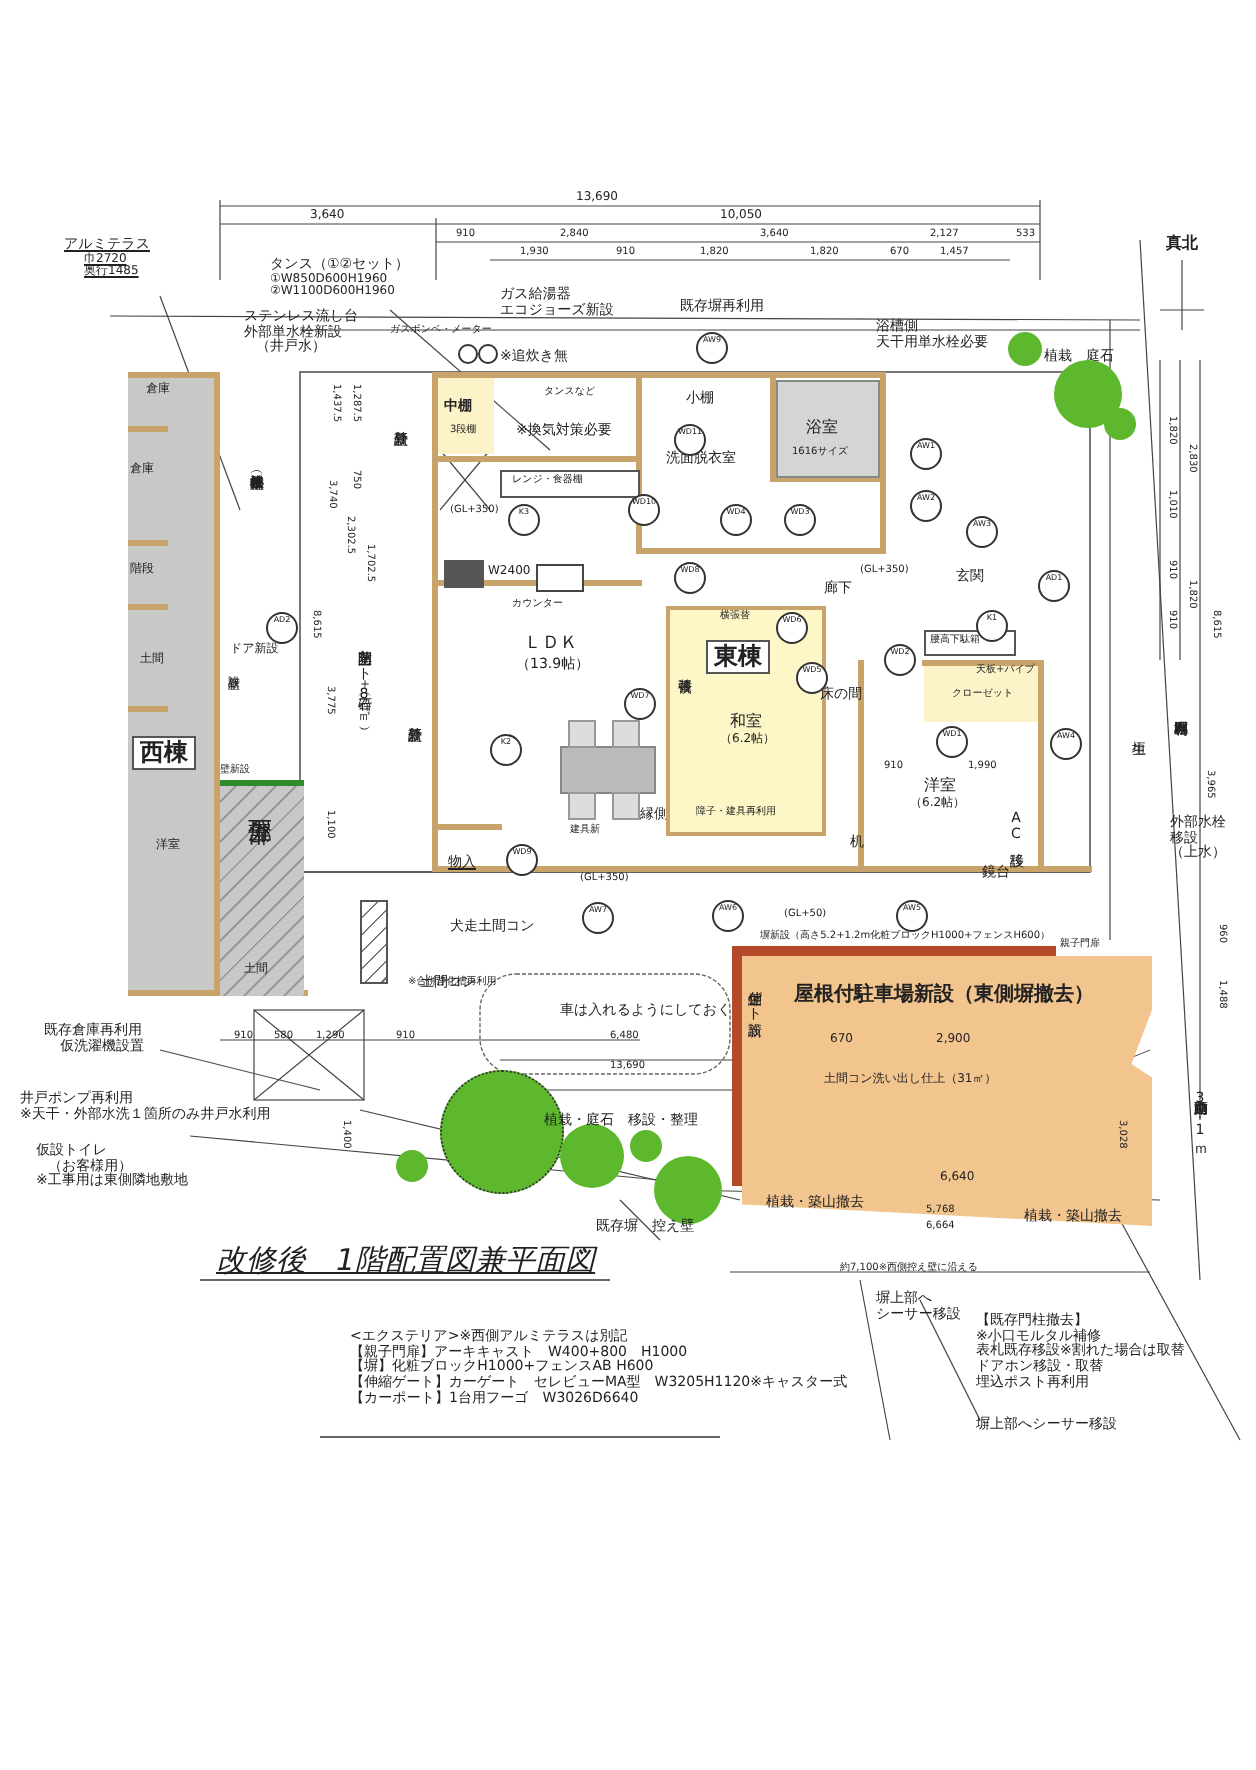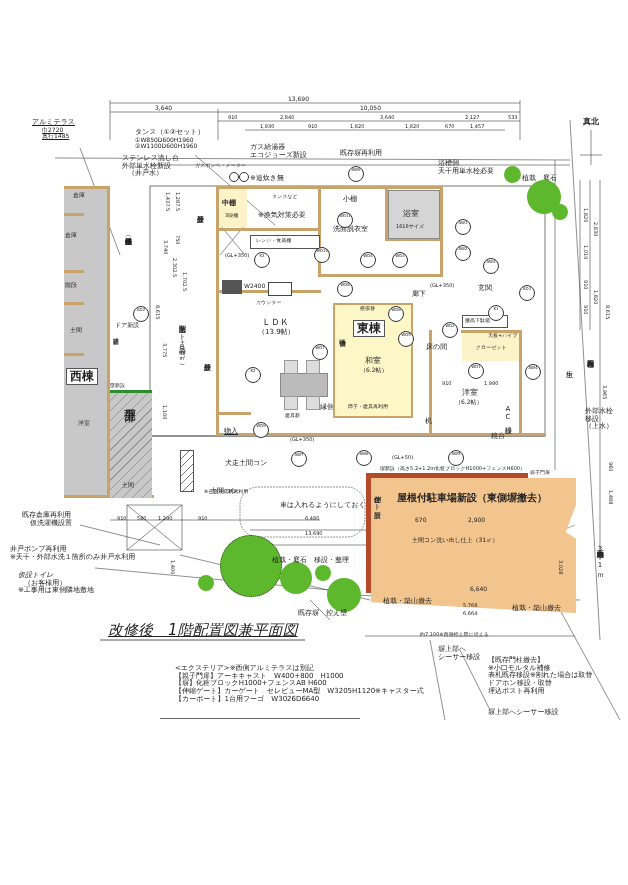--- a/index.html
+++ b/index.html
@@ -235,21 +235,21 @@
 <div class="abs" style="left:462px;top:315px;width:44px;height:11px;border:1px solid #555;background:#fff;"></div>
 <div class="t s5" style="left:465px;top:318px;">腰高下駄箱</div>
 
 <div class="abs yellow" style="left:333px;top:303px;width:80px;height:115px;border:2px solid #c9a46a;box-sizing:border-box;"></div>
 <div class="t s5" style="left:360px;top:306px;">横張替</div>
 <div class="t s12 boxed" style="left:353px;top:320px;font-weight:bold;">東棟</div>
 <div class="t s7 vt" style="left:338px;top:334px;">襖張替</div>
 <div class="t s8" style="left:365px;top:357px;">和室</div>
 <div class="t s6" style="left:360px;top:367px;">（6.2帖）</div>
 <div class="t s5" style="left:348px;top:404px;">障子・建具再利用</div>
-<div class="t s7" style="left:426px;top:344px;">床の間</div>
+<div class="t s7" style="left:410px;top:344px;">床の間</div>
 
 <div class="abs lightyel" style="left:462px;top:333px;width:57px;height:28px;"></div>
 <div class="t s5" style="left:488px;top:333px;">天板+パイプ</div>
 <div class="t s5" style="left:476px;top:345px;">クローゼット</div>
 
 <div class="t s5" style="left:442px;top:381px;">910</div>
 <div class="t s5" style="left:484px;top:381px;">1,990</div>
 <div class="t s8" style="left:462px;top:389px;">洋室</div>
 <div class="t s6" style="left:455px;top:399px;">（6.2帖）</div>
 <div class="t s7" style="left:425px;top:418px;">机</div>
@@ -298,21 +298,21 @@
 
 <div class="abs" style="left:22px;top:512px;">
   <div class="t s7" style="position:static;">既存倉庫再利用</div>
   <div class="t s7" style="position:static;margin-left:8px;">仮洗濯機設置</div>
 </div>
 <div class="abs" style="left:10px;top:546px;">
   <div class="t s7" style="position:static;">井戸ポンプ再利用</div>
   <div class="t s7" style="position:static;text-align:right;">※天干・外部水洗１箇所のみ井戸水利用</div>
 </div>
 <div class="abs" style="left:18px;top:572px;">
-  <div class="t s7" style="position:static;font-style:italic;">仮設トイレ</div>
+  <div class="t s7" style="position:static;">仮設トイレ</div>
   <div class="t s7" style="position:static;margin-left:6px;">（お客様用）</div>
   <div class="t s7" style="position:static;">※工事用は東側隣地敷地</div>
 </div>
 
 <div class="tree" style="left:198px;top:575px;width:16px;height:16px;"></div>
 <div class="tree" style="left:220px;top:535px;width:60px;height:60px;border:1px dotted #333;"></div>
 <div class="tree" style="left:280px;top:562px;width:32px;height:32px;"></div>
 <div class="tree" style="left:315px;top:565px;width:16px;height:16px;"></div>
 <div class="tree" style="left:327px;top:578px;width:34px;height:34px;"></div>
 <div class="t s7" style="left:272px;top:557px;">植栽・庭石　移設・整理</div>

